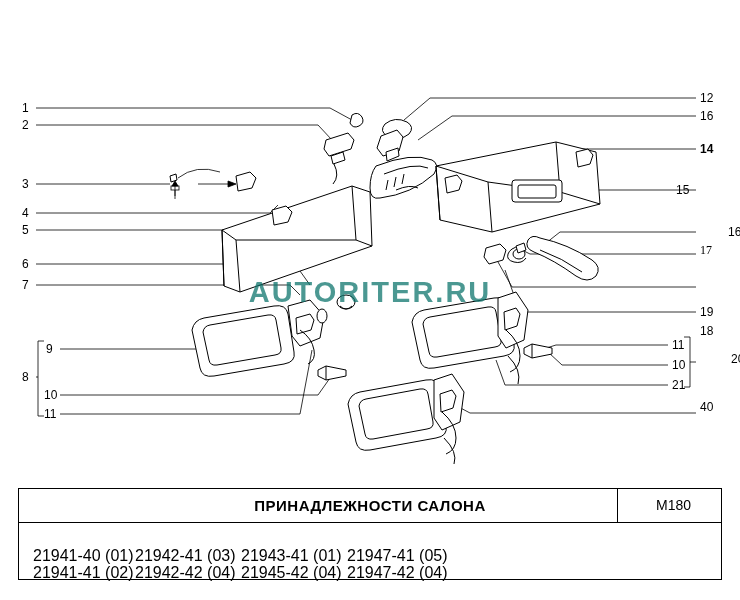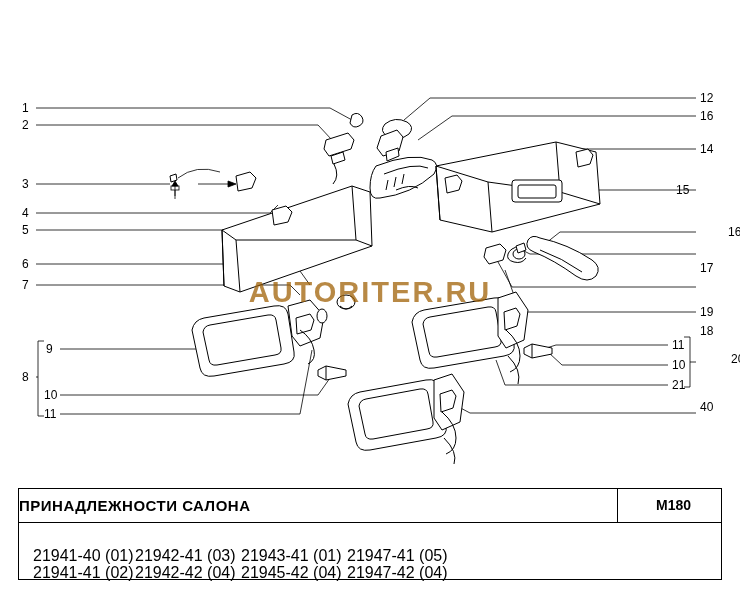--- a/index.html
+++ b/index.html
@@ -32,21 +32,21 @@
   
   #watermark {
     position: absolute;
     left: 0;
     top: 276px;
     width: 740px;
     text-align: center;
     font-size: 29px;
     letter-spacing: 2px;
     font-weight: bold;
-    color: #a16207;
+    color: #0f766e;
     opacity: .75;
     font-family: "Liberation Sans", sans-serif;
     pointer-events: none;
   }
 
   
   #titleblock {
     position: absolute;
     left: 18px;
     top: 488px;
@@ -56,39 +56,39 @@
     box-sizing: border-box;
   }
   #titleblock .row1 {
     position: relative;
     height: 33px;
     border-bottom: 1px solid #000;
   }
   #tb-title {
     position: absolute;
     left: 0; right: 0; top: 8px;
-    text-align: left;
+    text-align: center;
     font-size: 15px;
     font-weight: bold;
     letter-spacing: .5px;
   }
   #tb-code-cell {
     position: absolute;
     right: 0; top: 0;
     width: 104px;
     height: 100%;
     border-left: 1px solid #000;
     box-sizing: border-box;
   }
   #tb-code {
     position: absolute;
     left: 8px; right: 0; top: 8px;
     text-align: center;
     font-size: 14px;
-    font-weight: bold;
+    font-weight: normal;
   }
   #tb-codes {
     position: relative;
     padding: 8px 0 0 14px;
     font-size: 11.5px;
   }
   .code-col {
     position: absolute;
     top: 24px;
     font-size: 16px;
@@ -295,24 +295,24 @@
     <div class="callout" style="left:22px;  top:279px;">7</div>
     <div class="callout" style="left:22px;  top:371px;">8</div>
     <div class="callout" style="left:46px;  top:343px;">9</div>
     <div class="callout" style="left:44px;  top:389px;">10</div>
     <div class="callout" style="left:44px;  top:408px;">11</div>
   </div>
 
   <div>
     <div class="callout" style="left:700px; top:92px;">12</div>
     <div class="callout" style="left:700px; top:110px;">16</div>
-    <div class="callout" style="left:700px; top:143px;">14</div>
+    <div class="callout" style="left:700px; top:143px;font-weight:bold;">14</div>
     <div class="callout" style="left:676px; top:184px;">15</div>
     <div class="callout" style="left:700px; top:226px;margin-left:28px;">16</div>
-    <div class="callout" style="left:700px; top:262px;">17</div>
+    <div class="callout" style="left:700px; top:244px;font-family:Liberation Serif, serif;">17</div>
     <div class="callout" style="left:700px; top:281px;margin-top:44px;">18</div>
     <div class="callout" style="left:700px; top:306px;">19</div>
     <div class="callout" style="left:700px; top:353px;margin-left:31px;">20</div>
     <div class="callout" style="left:700px; top:401px;">40</div>
   </div>
 
   <div>
     <div class="callout" style="left:672px; top:339px;">11</div>
     <div class="callout" style="left:672px; top:359px;">10</div>
     <div class="callout" style="left:672px; top:379px;">21</div>

